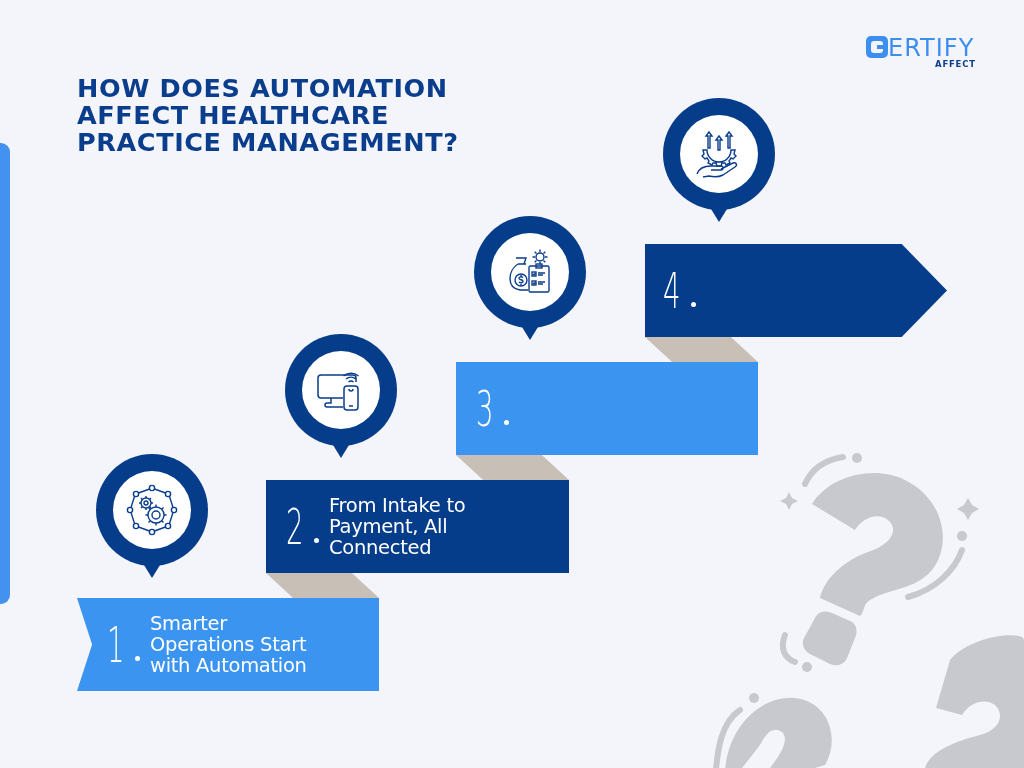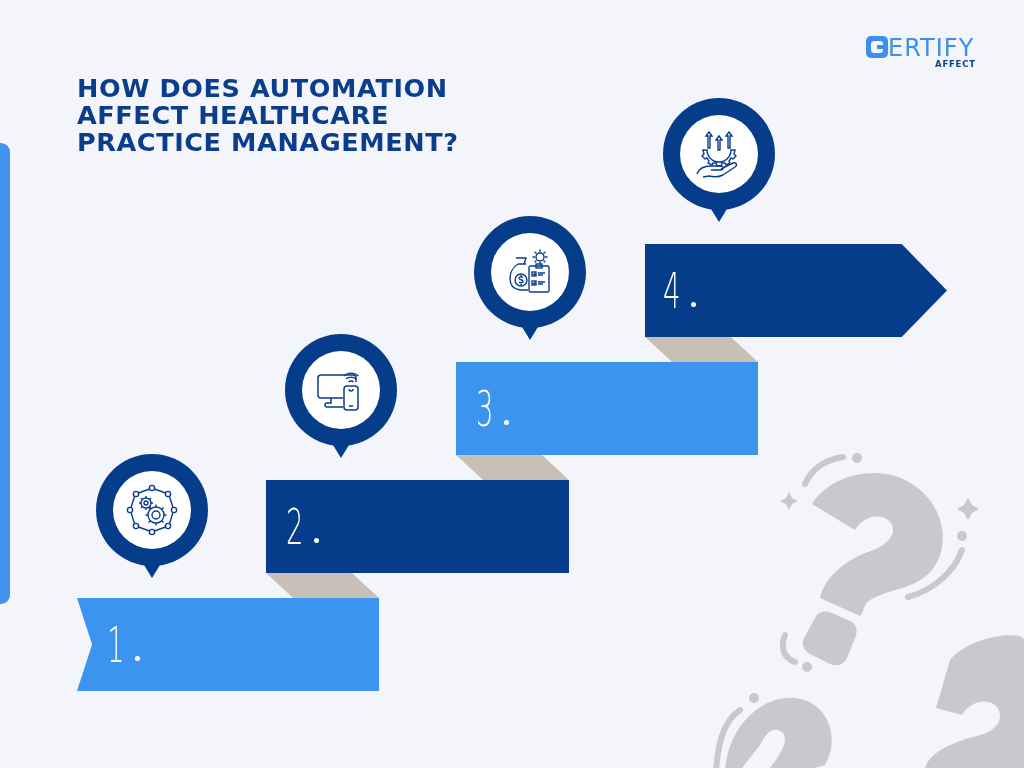--- a/index.html
+++ b/index.html
@@ -91,26 +91,32 @@
 </div>
 
 <div class="shadow" style="left:266px; top:573px; width:113px; height:25px; clip-path:polygon(0 0, 76% 0, 100% 100%, 24% 100%);"></div>
 <div class="shadow" style="left:456px; top:455px; width:113px; height:25px; clip-path:polygon(0 0, 76% 0, 100% 100%, 24% 100%);"></div>
 <div class="shadow" style="left:645px; top:337px; width:113px; height:25px; clip-path:polygon(0 0, 76% 0, 100% 100%, 24% 100%);"></div>
 
 <div class="step light" style="left:77px; top:598px; width:302px; clip-path:polygon(0 0, 100% 0, 100% 100%, 0 100%, 5% 50%);">
   <div style="width:30px;"></div>
   <div class="num">1</div>
   <div class="dot"></div>
+  <div class="label">Smarter
+Operations Start
+with Automation</div>
 </div>
 
 <div class="step dark" style="left:266px; top:480px; width:303px;">
   <div style="width:20px;"></div>
   <div class="num">2</div>
   <div class="dot"></div>
+  <div class="label">From Intake to
+Payment, All
+Connected</div>
 </div>
 
 <div class="step light" style="left:456px; top:362px; width:302px;">
   <div style="width:20px;"></div>
   <div class="num">3</div>
   <div class="dot"></div>
 </div>
 
 <div class="step dark" style="left:645px; top:244px; width:302px; clip-path:polygon(0 0, 85% 0, 100% 50%, 85% 100%, 0 100%);">
   <div style="width:18px;"></div>

